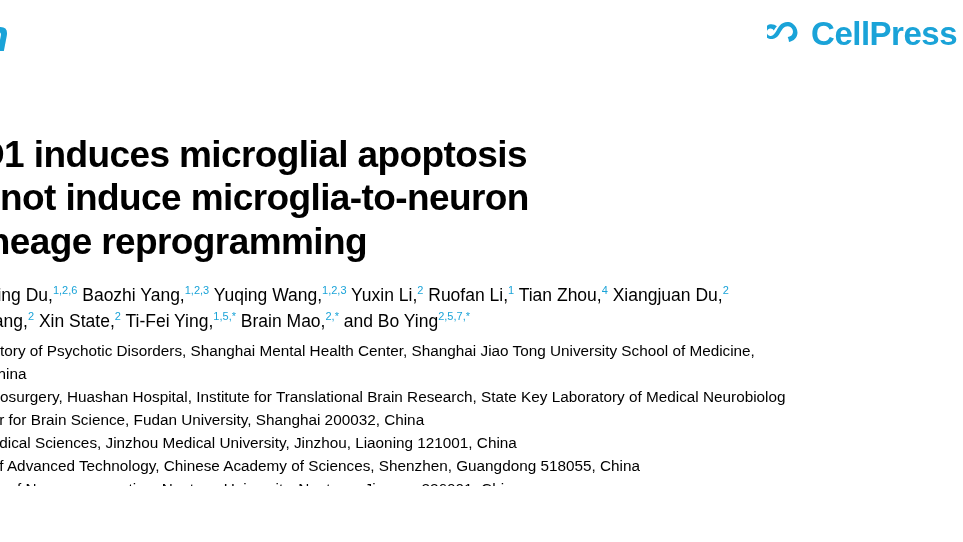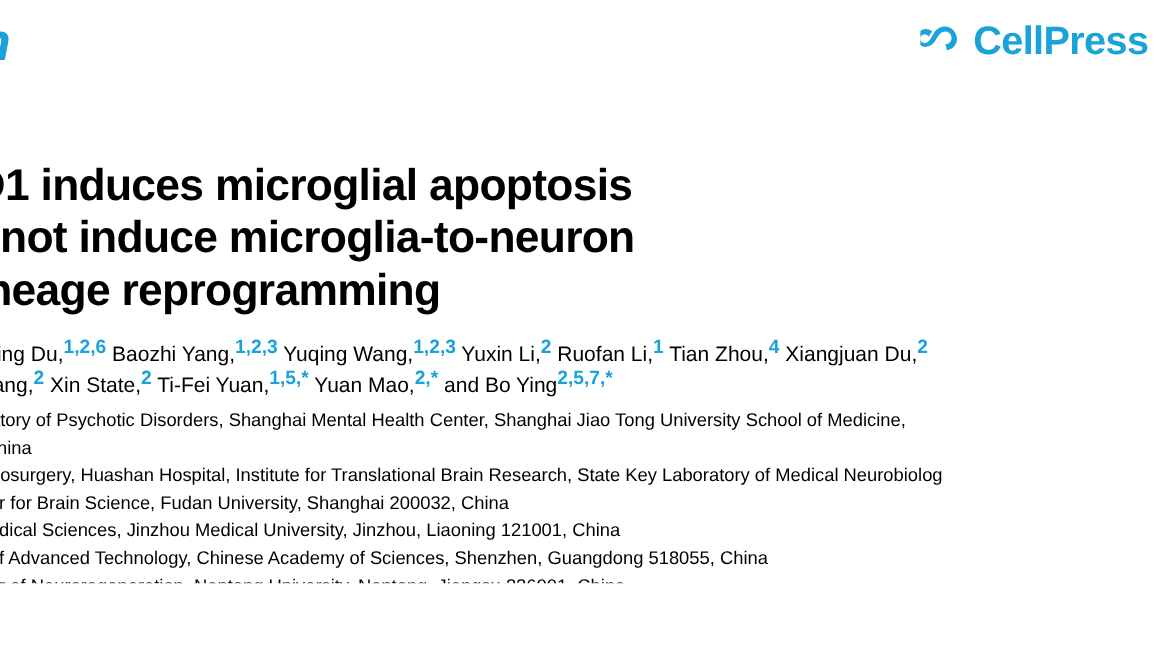--- a/index.html
+++ b/index.html
@@ -74,24 +74,23 @@
   .authors {
     position: absolute;
     left: -22px;
     top: 282px;
     width: 1010px;
     font-size: 17.5px;
     line-height: 1.5;
     color: #000000;
   }
   .authors sup {
-    font-size: 16px;
+    font-size: 11px;
     vertical-align: super;
     line-height: 0;
-    font-weight: bold;
   }
   .aff-color { color: #1aa3d8; }
 
   
   .affils {
     position: absolute;
     left: -22px;
     top: 340px;
     width: 1010px;
     font-size: 15.3px;
@@ -117,21 +116,21 @@
   </div>
 
   <h1 class="title">
     <div>D1 induces microglial apoptosis</div>
     <div>nnot induce microglia-to-neuron</div>
     <div>ineage reprogramming</div>
   </h1>
 
   <div class="authors">
     <div id="author-line-1"><span>Siling Du,</span><sup class="aff-color">1,2,6</sup><span> Baozhi Yang,</span><sup class="aff-color">1,2,3</sup><span> Yuqing Wang,</span><sup class="aff-color">1,2,3</sup><span> Yuxin Li,</span><sup class="aff-color">2</sup><span> Ruofan Li,</span><sup class="aff-color">1</sup><span> Tian Zhou,</span><sup class="aff-color">4</sup><span> Xiangjuan Du,</span><sup class="aff-color">2</sup></div>
-    <div id="author-line-2"><span> Wang,</span><sup class="aff-color">2</sup><span> Xin State,</span><sup class="aff-color">2</sup><span> Ti-Fei Yuan,</span><sup class="aff-color">1,5,*</sup><span> Yuan Mao,</span><sup class="aff-color">2,*</sup><span> and Bo Ying</span><sup class="aff-color">2,5,7,*</sup></div>
+    <div id="author-line-2"><span> Wang,</span><sup class="aff-color">2</sup><span> Xin State,</span><sup class="aff-color">2</sup><span> Ti-Fei Ying,</span><sup class="aff-color">1,5,*</sup><span> Brain Mao,</span><sup class="aff-color">2,*</sup><span> and Bo Ying</span><sup class="aff-color">2,5,7,*</sup></div>
   </div>
 
   <div class="affils">
     <div>oratory of Psychotic Disorders, Shanghai Mental Health Center, Shanghai Jiao Tong University School of Medicine,</div>
     <div>, China</div>
     <div>eurosurgery, Huashan Hospital, Institute for Translational Brain Research, State Key Laboratory of Medical Neurobiolog</div>
     <div>nter for Brain Science, Fudan University, Shanghai 200032, China</div>
     <div>Medical Sciences, Jinzhou Medical University, Jinzhou, Liaoning 121001, China</div>
     <div>e of Advanced Technology, Chinese Academy of Sciences, Shenzhen, Guangdong 518055, China</div>
     <div>nter of Neuroregeneration, Nantong University, Nantong, Jiangsu 226001, China</div>

